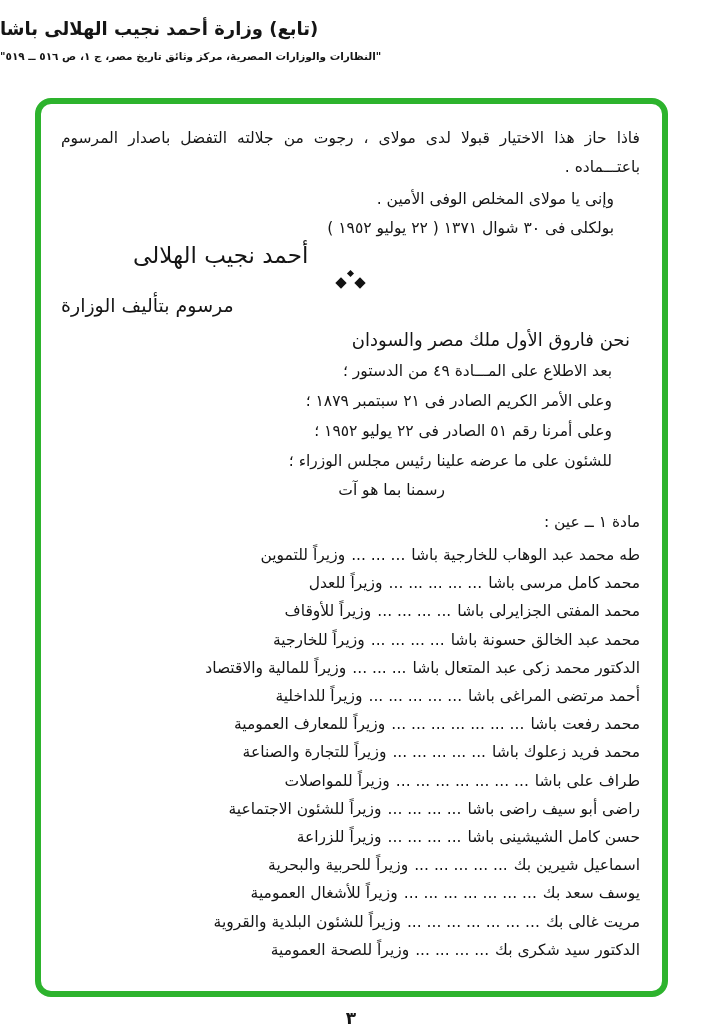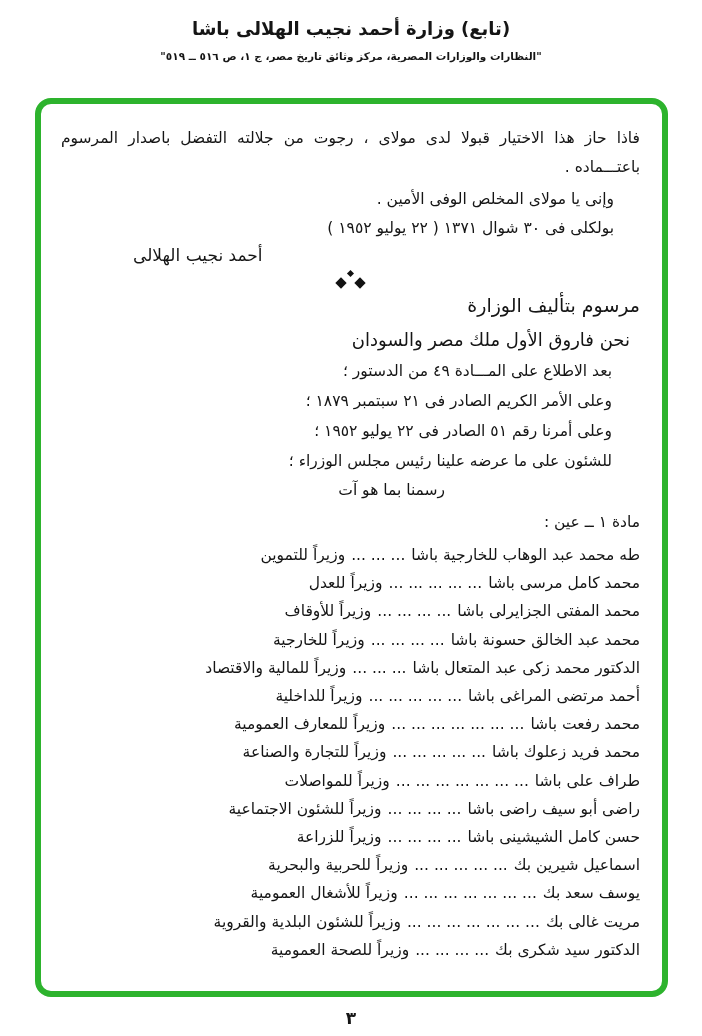--- a/index.html
+++ b/index.html
@@ -1,42 +1,42 @@
 <!DOCTYPE html>
 <html lang="ar" style="--frame-green: #2db32d;"><head>
 <meta charset="utf-8">
 <style>
   html,body{margin:0;padding:0;}
   body{
     width:702px;height:1036px;position:relative;overflow:hidden;
     background:#ffffff;color:#151515;
     font-family:"DejaVu Sans", sans-serif;
   }
-  .header{padding-top:16px;text-align:center;direction:rtl;}
+  .header{padding-top:16px;text-align:left;direction:rtl;}
   .h-title{font-size:18px;font-weight:bold;line-height:26px;}
   .h-source{font-size:10.5px;font-weight:bold;margin-top:7px;line-height:14px;}
 
   .frame{
     position:absolute;top:98px;left:35px;width:633px;height:899px;
     box-sizing:border-box;border:6px solid var(--frame-green,#2db32d);
     border-radius:16px;padding:20px 22px 0 20px;
     direction:rtl;text-align:right;overflow:hidden;
   }
   .line{margin:0;font-size:15.5px;line-height:29px;}
   .l-just{text-align:justify;text-align-last:justify;}
   .mt{margin-top:3px;}
   .indent1{padding-right:26px;}
   .indent2{padding-right:28px;}
   .pre{line-height:30px;text-align:right;}
-  .signature{text-align:left;padding-left:72px;font-size:17px;line-height:24px;}
+  .signature{text-align:left;padding-left:72px;font-size:23px;line-height:24px;}
   .ornament{display:flex;flex-direction:column;align-items:center;gap:3px;margin:4px 0 2px;}
   .dm{width:8px;height:8px;background:#121212;transform:rotate(45deg);display:inline-block;}
   .dm-sm{width:5px;height:5px;}
   .dm-row{display:flex;gap:11px;}
-  .decree-title{margin:2px 0 0;text-align:right;font-size:19px;font-weight:normal;line-height:32px;}
+  .decree-title{margin:2px 0 0;text-align:left;font-size:19px;font-weight:normal;line-height:32px;}
   .king-line{margin:2px 0 0;padding-right:10px;font-size:18px;line-height:33px;}
   .decree-line{padding-right:195px;}
   .article-line{margin-top:3px;}
   .ministers{margin-top:4px;}
   .m-row{font-size:15.5px;line-height:28.2px;white-space:nowrap;}
   .m-dots{margin:0 6px;letter-spacing:1px;}
   .page-num{position:absolute;left:0;right:0;bottom:8px;text-align:center;font-size:17px;font-weight:bold;}
 </style>
 </head>
 <body>

